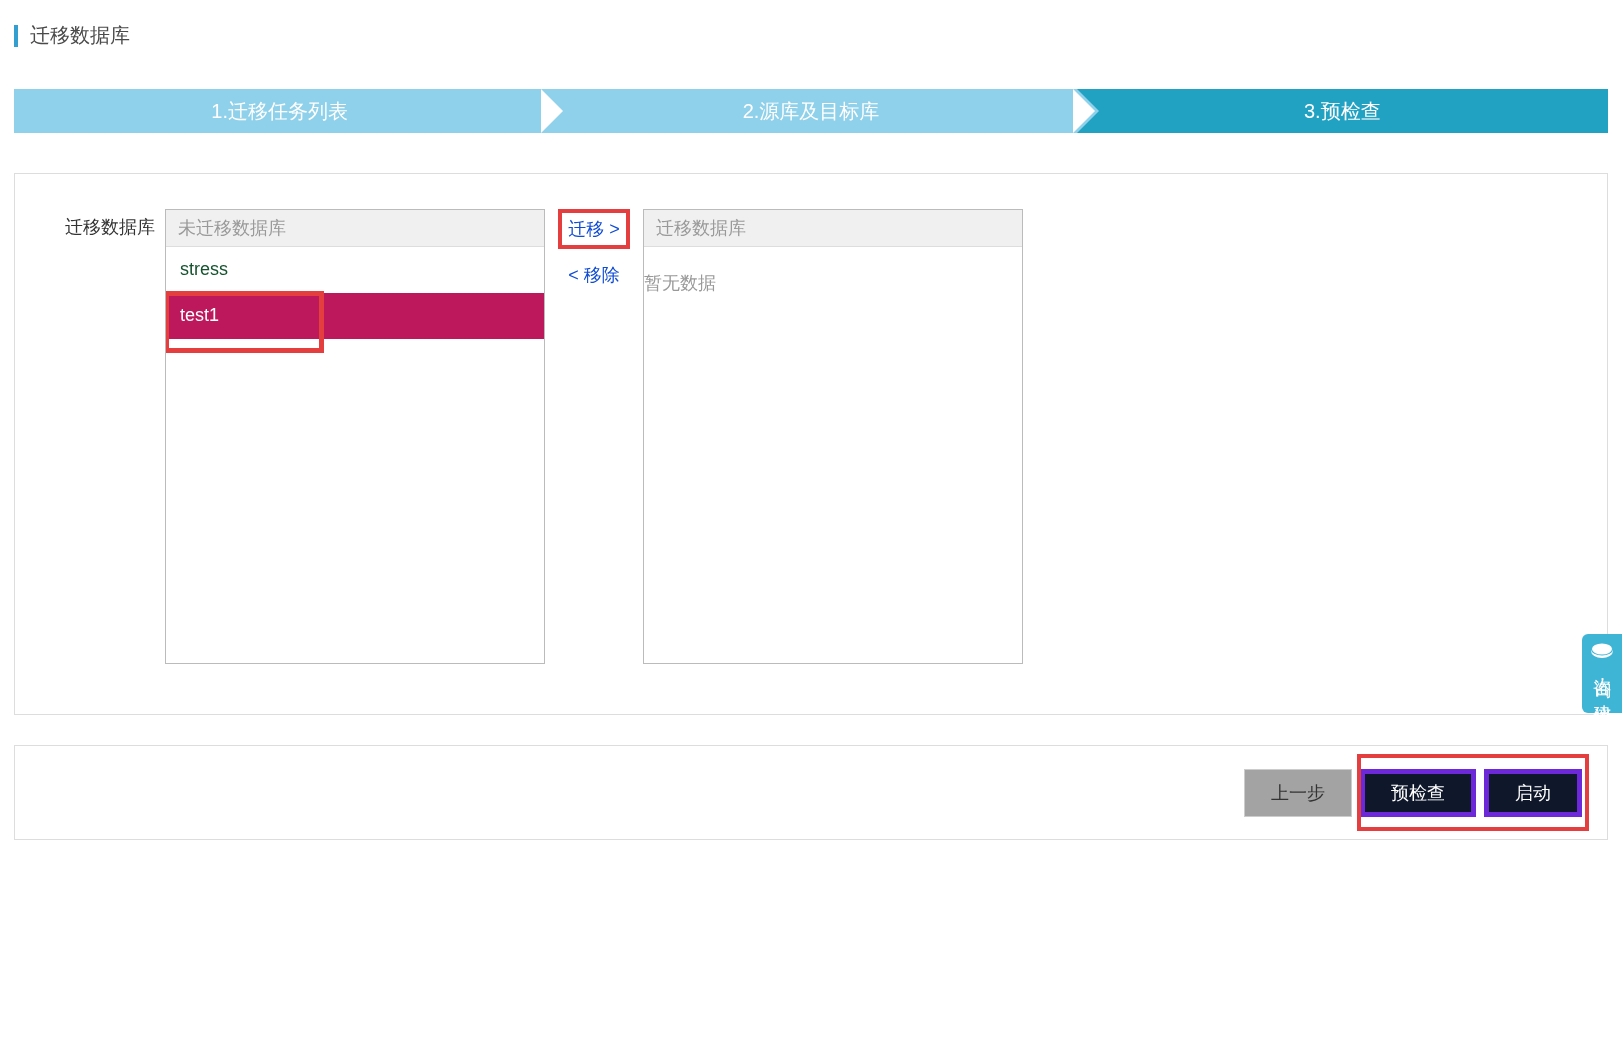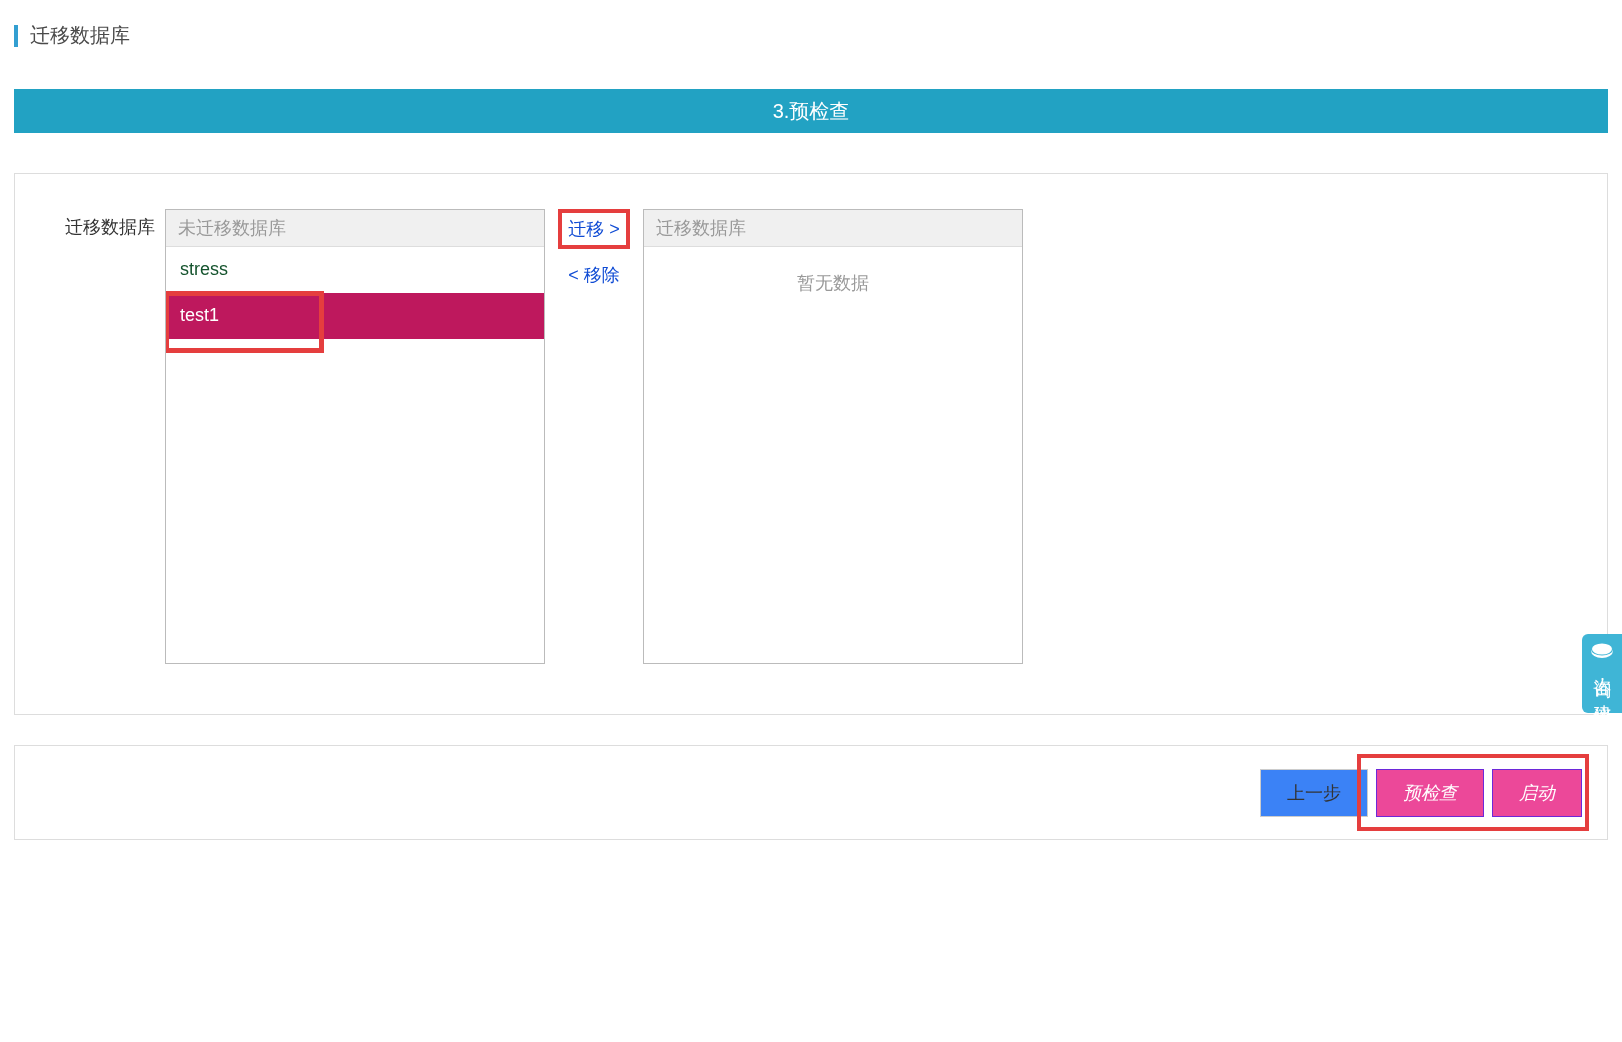--- a/index.html
+++ b/index.html
@@ -127,21 +127,21 @@
       font-size: 18px;
       color: #14532d;
       cursor: pointer;
       border-bottom: 1px solid transparent;
     }
     .listbox-item.selected {
       background: #be185d;
       color: #fff;
     }
     .listbox-empty {
-      text-align: center;
+      text-align: left;
       color: #999;
       font-size: 18px;
       padding-top: 24px;
     }
     .transfer-buttons {
       width: 98px;
       display: flex;
       flex-direction: column;
       align-items: center;
       justify-content: flex-start;
@@ -168,30 +168,29 @@
       justify-content: flex-end;
       align-items: center;
       height: 95px;
       position: relative;
     }
     .footer-btn {
       height: 48px;
       padding: 0 26px;
       font-size: 18px;
       border: 1px solid #ccc;
-      background: #3b82f6;
+      background: #a3a3a3;
       color: #333;
       cursor: pointer;
       margin-left: 8px;
     }
     .footer-btn.disabled {
-      background: #ec4899;
-      color: #fff;
-      border: 1px solid #6d28d9;
-      font-style: italic;
+      background: #0f172a;
+      color: #fff;
+      border: 5px solid #6d28d9;
     }
     .footer-highlight {
       position: absolute;
       right: 18px;
       top: 8px;
       bottom: 8px;
       width: 232px;
       border: 4px solid #e53e3e;
       pointer-events: none;
     }
@@ -231,20 +230,28 @@
   </style>
 </head>
 <body>
 
 <div class="page-title-wrapper">
   <div class="page-title-bar"></div>
   <div class="page-title">迁移数据库</div>
 </div>
 
 <div class="stepper">
+  <div class="step step-light">
+    <span>1.迁移任务列表</span>
+    <div class="step-arrow light-on-light"></div>
+  </div>
+  <div class="step step-light">
+    <span>2.源库及目标库</span>
+    <div class="step-arrow light-on-dark"></div>
+  </div>
   <div class="step step-dark">
     <span>3.预检查</span>
   </div>
 </div>
 
 <div class="content-box">
   <div class="transfer-row">
     <div class="transfer-label">迁移数据库</div>
 
     <div class="listbox">

